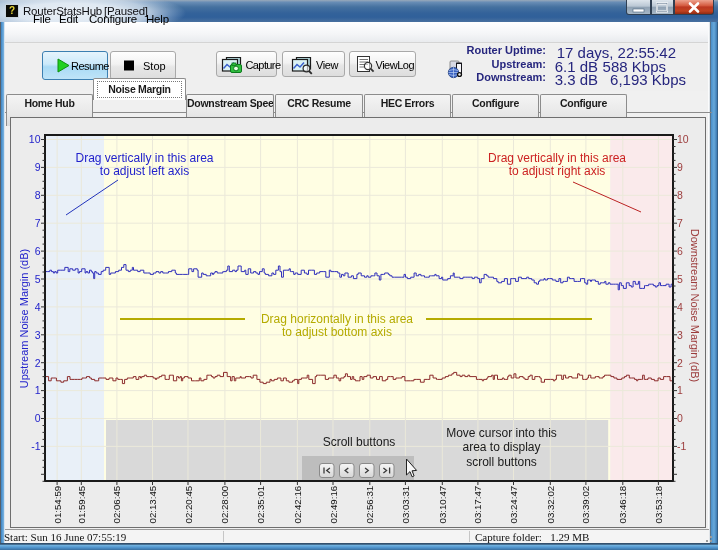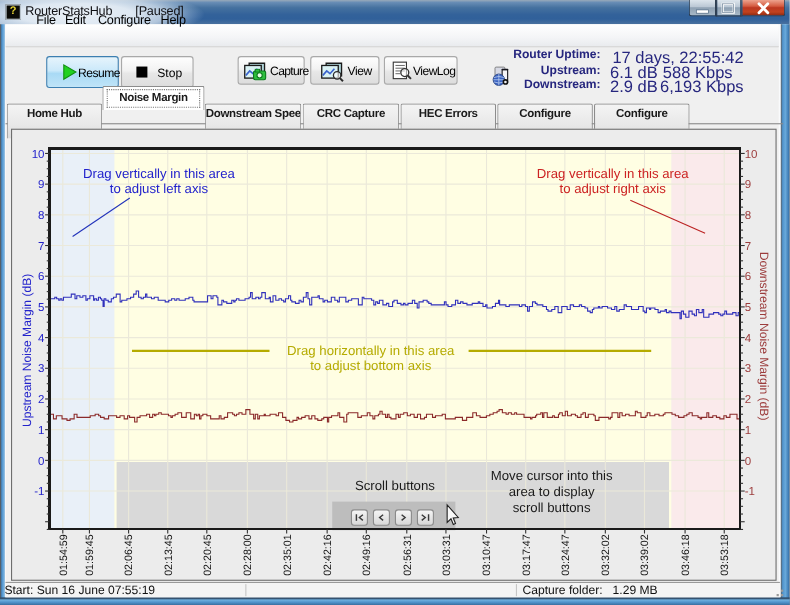--- a/index.html
+++ b/index.html
@@ -43,29 +43,29 @@
 .tab { position:absolute; top:94px; height:32px; background:linear-gradient(180deg,#f4f4f4 0,#e8e8e8 60%,#dcdcdc 100%);
   border:1px solid #8c8c8c; border-bottom:none; border-radius:2px 2px 0 0; font-size:11px; color:#1a1a1a;
   text-align:center; line-height:17px; white-space:nowrap; overflow:hidden; font-size:10.5px; font-weight:bold; letter-spacing:-0.3px; }
 .tab.sel { top:78px; height:22px; background:#ffffff; line-height:20px; z-index:5; }
 .focus { display:block; margin:2px 3px 0 3px; height:17px; border:1px dotted #777; line-height:15px; }
 #paneline { left:5px; top:112px; width:707px; height:1px; background:#8c8c8c; }
 #panel { left:10px; top:117px; width:696px; height:411px; background:#ececec; border:1px solid #6e6e6e; }
 
 #statusbar { left:5px; top:529px; width:704px; height:14px; background:#f4f4f4; border-top:1px solid #9a9a9a; }
 .sdiv { position:absolute; top:531px; width:1px; height:11px; background:#c6c6c6; }
-.stext { position:absolute; top:531px; font-size:11px; color:#111; }
+.stext { position:absolute; top:531px; font-size:11px; color:#111;font-family:Liberation Serif, serif; }
 </style></head>
 <body>
 <div class="abs" id="titlebar"></div>
 <div class="abs" id="frame-l"></div>
 <div class="abs" id="frame-r"></div>
 <div class="abs" id="frame-b"></div>
 <div class="abs" id="appicon">?</div>
-<div class="abs" id="title">RouterStatsHub<span style="margin-left:21px">[Paused]</span></div>
+<div class="abs" id="title">RouterStatsHub<span style="margin-left:2px">[Paused]</span></div>
 <div class="abs capbtn" id="btn-min"></div>
 <div class="abs capbtn" id="btn-max"></div>
 <div class="abs capbtn" id="btn-close"></div>
 <svg class="glyph" style="left:626px;top:0" width="92" height="16">
  <rect x="7" y="9" width="11" height="3" fill="#fff" stroke="#46617c" stroke-width="0.6"></rect>
  <rect x="31" y="3.5" width="10" height="8" fill="none" stroke="#fff" stroke-width="2"></rect>
  <rect x="31" y="3.5" width="10" height="8" fill="none" stroke="#46617c" stroke-width="0.5"></rect>
  <path d="M 64 3.5 L 72 11.5 M 72 3.5 L 64 11.5" stroke="#fff" stroke-width="2.6" stroke-linecap="round"></path>
 </svg>
 <div class="abs" id="menubar"></div>
@@ -119,29 +119,29 @@
  <path d="M 3 10.5 Q 7.5 8.5 12 10.5 M 3 14.5 Q 7.5 16.5 12 14.5 M 7.5 7.3 V 17.7 M 2.6 12.5 H 12.4" stroke="#bcd0f0" stroke-width="0.7" fill="none"></path>
  <circle cx="13.5" cy="14.5" r="2.6" fill="#111"></circle>
  <circle cx="13.5" cy="14.5" r="1.2" fill="#f0f0f0"></circle>
 </svg>
 <span class="stat" style="right:172px;top:44px">Router Uptime:</span>
 <span class="statv" style="right:42px;top:44px">17 days, 22:55:42</span>
 <span class="stat" style="right:172px;top:58px">Upstream:</span>
 <span class="statv" style="right:120px;top:58px">6.1 dB</span>
 <span class="statv" style="right:52px;top:58px">588 Kbps</span>
 <span class="stat" style="right:172px;top:71px">Downstream:</span>
-<span class="statv" style="right:120px;top:71px">2.9 dB</span>
-<span class="statv" style="right:42px;top:71px">6,193 Kbps</span>
+<span class="statv" style="right:120px;top:71px">3.3 dB</span>
+<span class="statv" style="right:32px;top:71px">6,193 Kbps</span>
 <div class="abs" id="paneline"></div>
 <div class="tab" style="left:6px;width:87px">Home Hub</div>
 <div class="tab sel" style="left:93px;width:93px">
     <span class="focus">Noise Margin</span>
   </div>
 <div class="tab" style="left:186px;width:88px">Downstream Speed</div>
-<div class="tab" style="left:275px;width:88px">CRC Capture</div>
+<div class="tab" style="left:275px;width:88px">CRC Resume</div>
 <div class="tab" style="left:364px;width:87px">HEC Errors</div>
 <div class="tab" style="left:452px;width:87px">Configure</div>
 <div class="tab" style="left:540px;width:87px">Configure</div>
 <div class="abs" id="panel"></div>
 <svg width="718" height="550" viewBox="0 0 718 550" style="position:absolute;left:0;top:0" font-family="Liberation Sans, sans-serif">
 <rect x="45" y="135" width="565.5" height="346" fill="#fffee3"></rect>
 <rect x="45" y="135" width="59" height="346" fill="#e9f0f8"></rect>
 <rect x="610.5" y="135" width="62.5" height="346" fill="#faeaeb"></rect>
 <rect x="106" y="420" width="502.20000000000005" height="61" fill="#d9d9d9"></rect>
 <line x1="57.1" y1="135" x2="57.1" y2="481" stroke="#eae8d9" stroke-width="1"></line>

